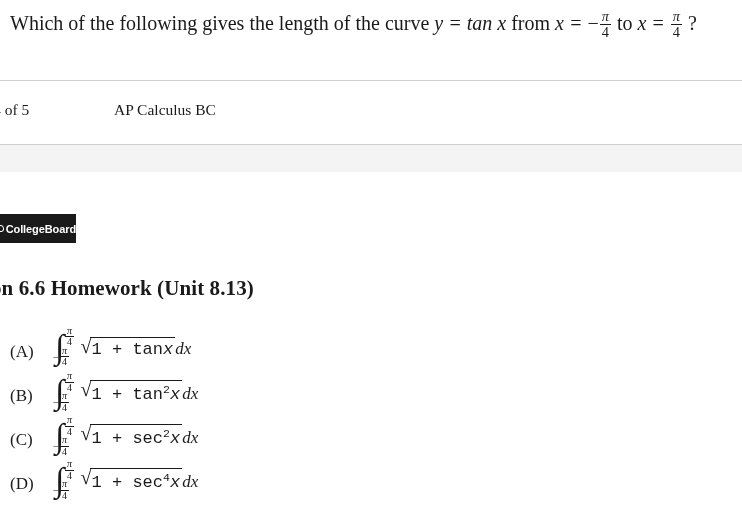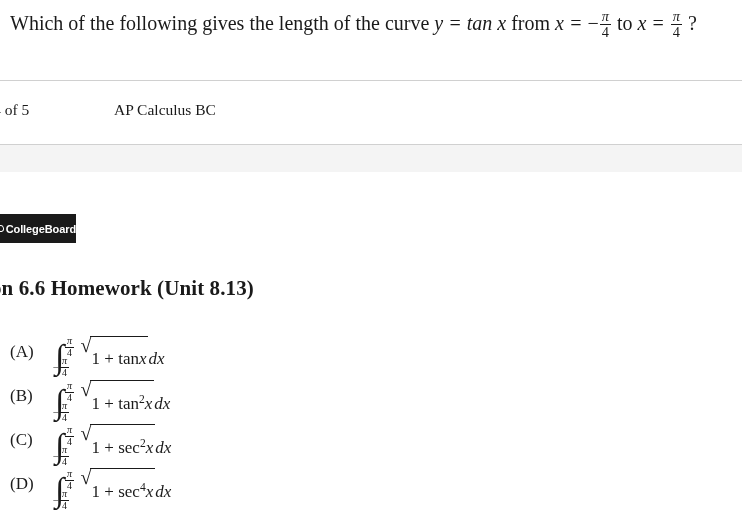--- a/index.html
+++ b/index.html
@@ -202,21 +202,22 @@
   
   .sqrt {
     display: inline-block;
     position: relative;
     padding-left: 9px;
     margin-left: 1px;
   }
   .sqrt > .radicand {
     display: inline-block;
     border-top: 1.1px solid #1a1a1a;
-    padding: 12px 2px 0 2px;
+    padding: 2px 2px 0 2px;
+    font-family: Liberation Mono, monospace;
   }
   .sqrt > .radsym {
     position: absolute;
     left: 0;
     top: -1px;
     font-size: 1.18em;
     line-height: 1;
   }
   .sup { font-size: 0.68em; vertical-align: 0.52em; font-style: normal; }
 </style>

